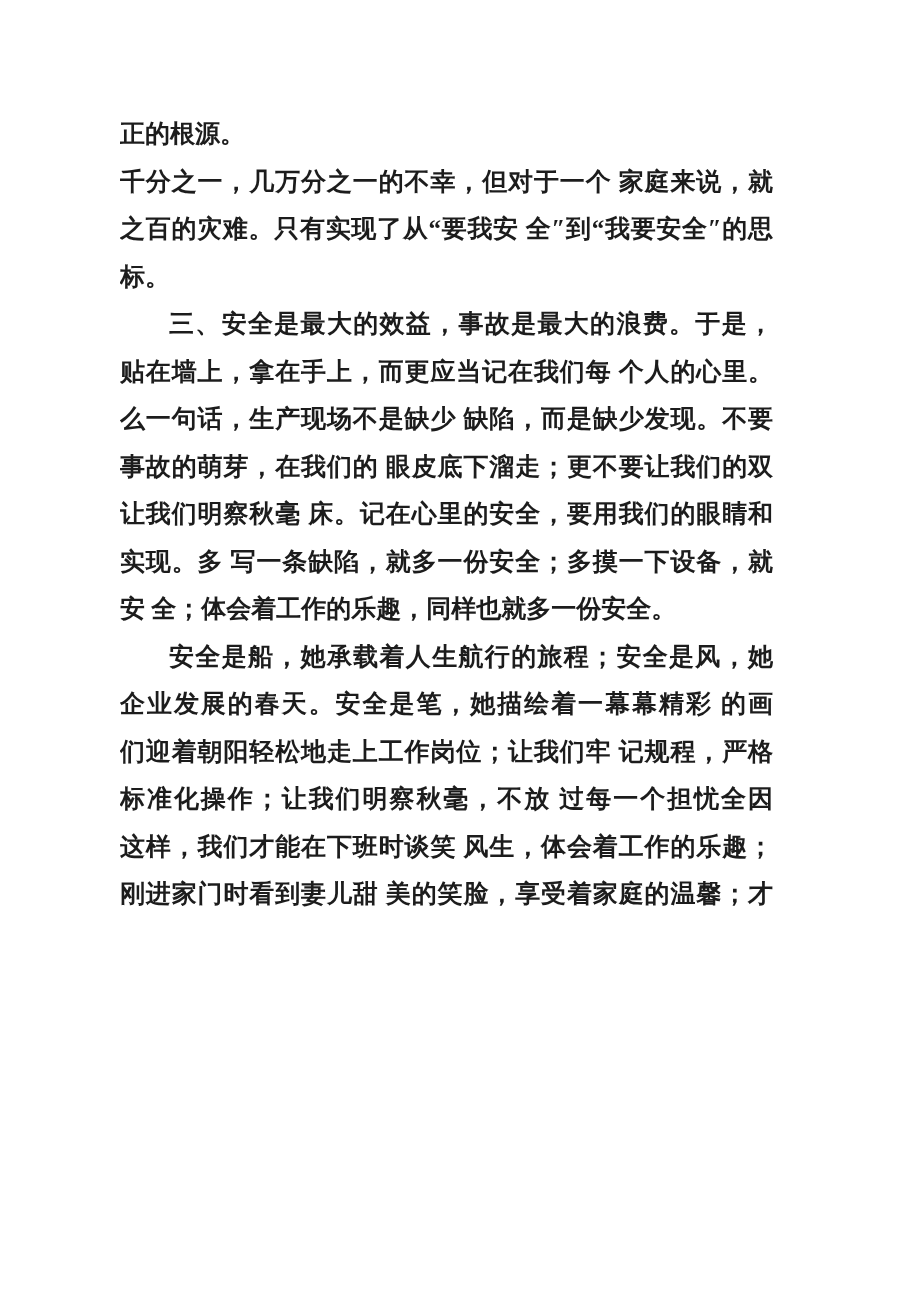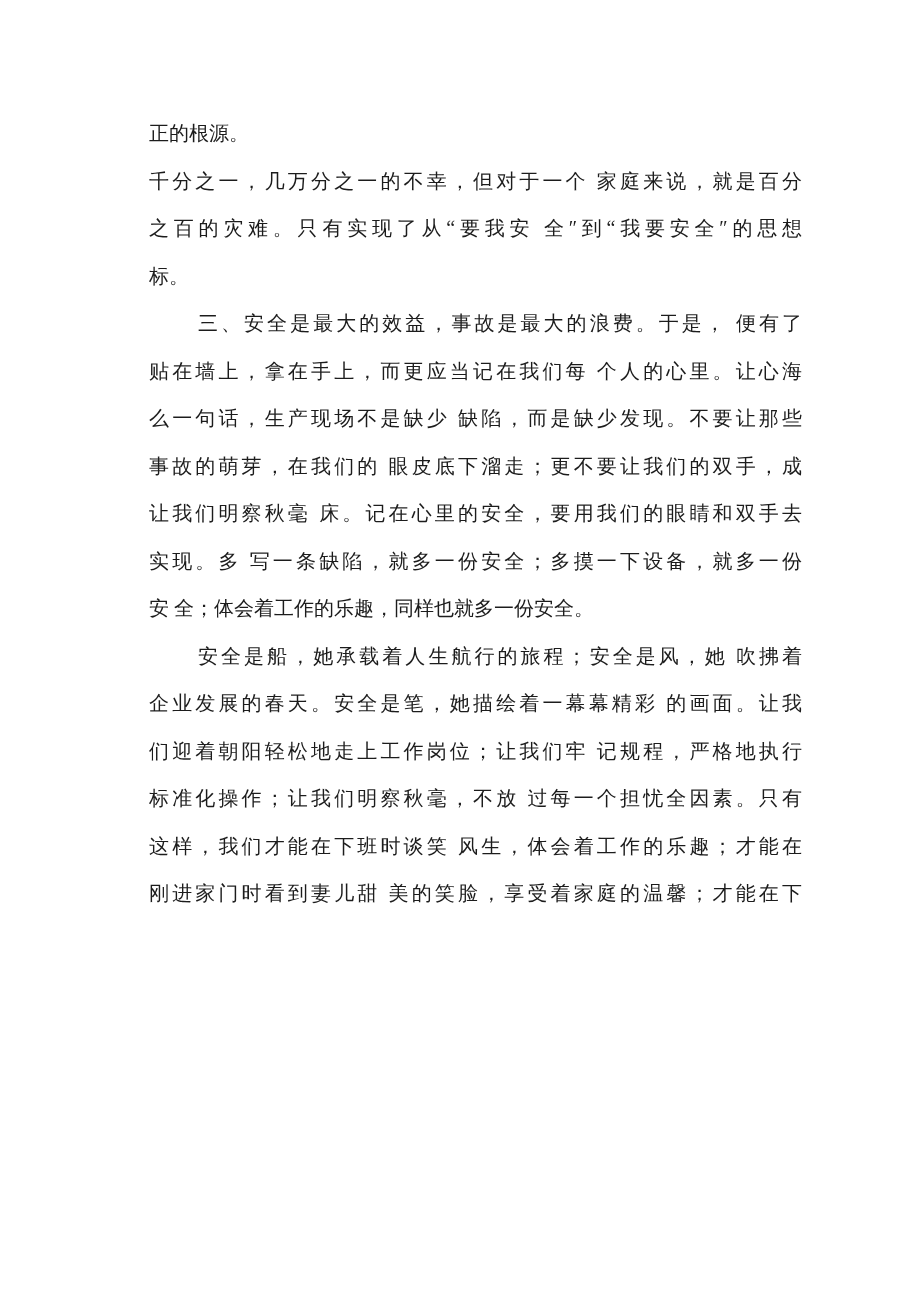--- a/index.html
+++ b/index.html
@@ -14,26 +14,26 @@
   }
   .page {
     position: relative;
     width: 920px;
     height: 1301px;
     background: #ffffff;
     overflow: hidden;
   }
   .text-block {
     position: absolute;
-    left: 149px;
+    left: 120px;
     top: 110px;
     width: 653px;
     color: #1c1c1c;
-    font-size: 20px;
-    font-weight: 400;
+    font-size: 25px;
+    font-weight: 700;
   }
   .line {
     height: 47.5px;
     line-height: 47.5px;
     white-space: pre-wrap;
     text-align: justify;
     overflow: hidden;
   }
   .line.fill {
     text-align-last: justify;

